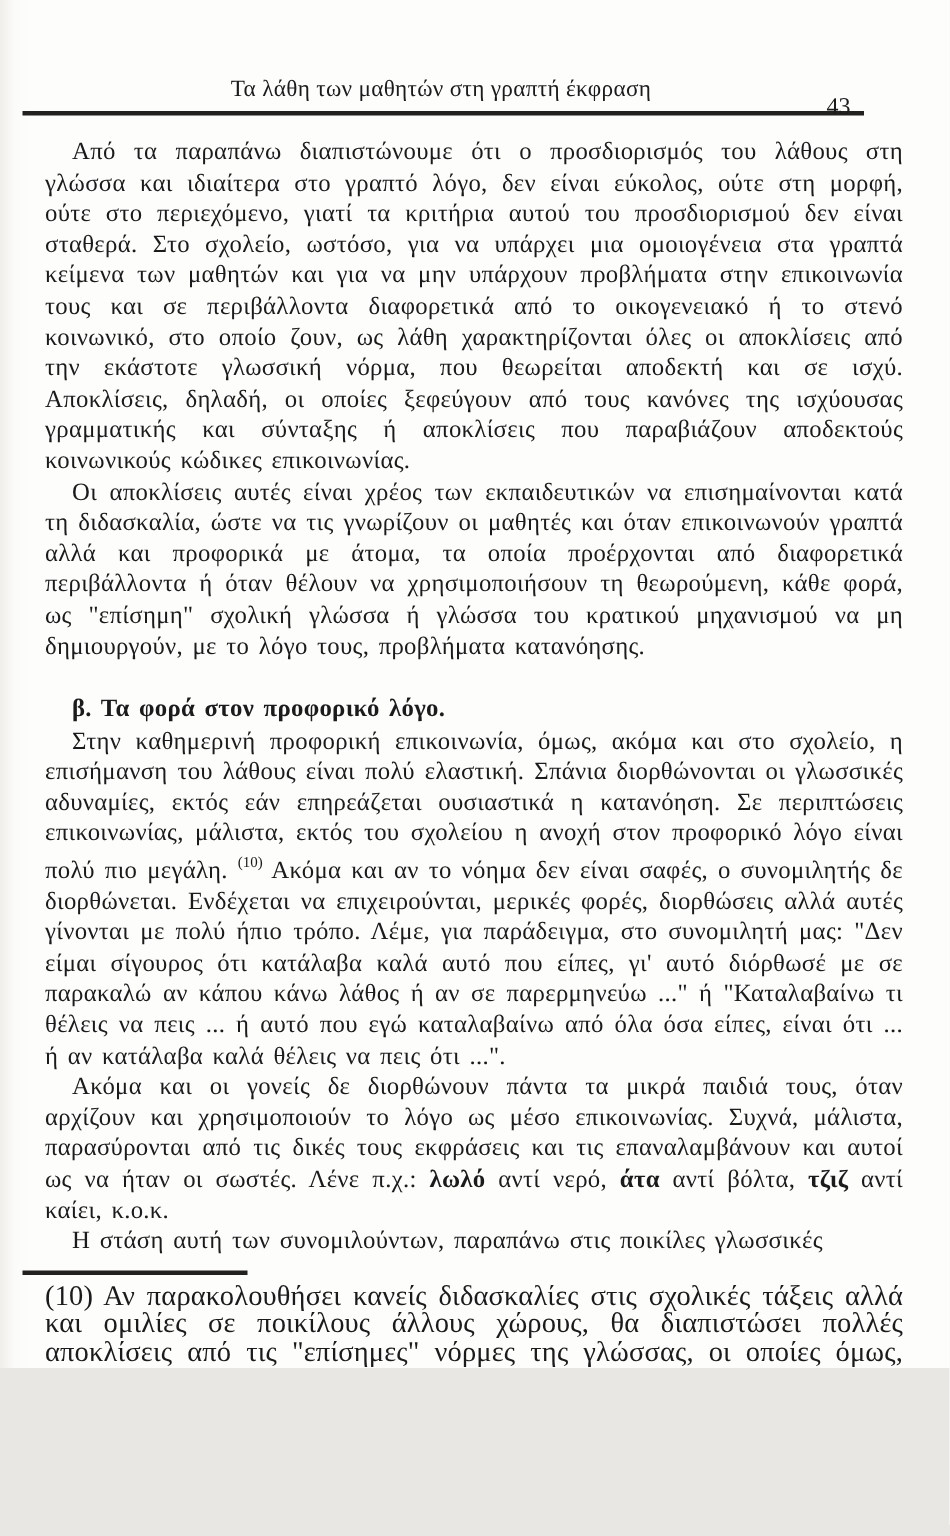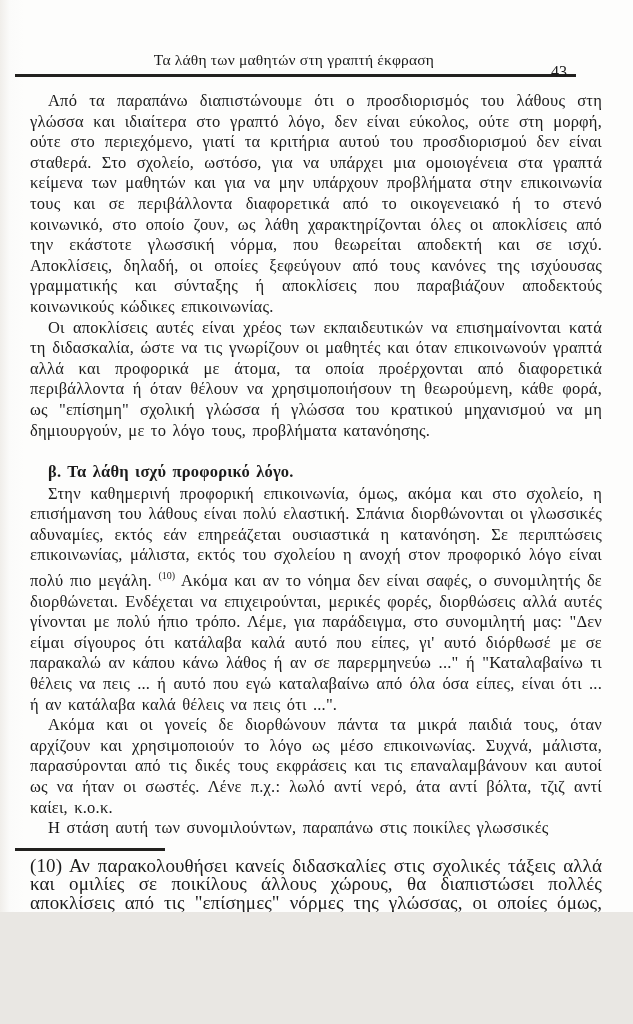--- a/index.html
+++ b/index.html
@@ -58,21 +58,21 @@
     font-size: 16.5px;
     font-weight: bold;
     text-align: left;
   }
   .sup {
     font-size: 10px;
     vertical-align: 7px;
     letter-spacing: 0;
     font-family: Liberation Serif, serif;
   }
-  b.emph { font-weight: normal; }
+  b.emph { font-weight: bold; }
   .footnote-rule {
     height: 3px;
     width: 150px;
     background: #22211f;
     margin: 9px 0 0 -15px;
   }
   .footnote {
     margin-top: 6px;
     font-size: 19px;
     line-height: 18.4px;
@@ -92,21 +92,21 @@
   </div>
 
   <div class="header-rule"></div>
 
   <div class="body-text">
 
     <p class="para">Από τα παραπάνω διαπιστώνουμε ότι ο προσδιορισμός του λάθους στη γλώσσα και ιδιαίτερα στο γραπτό λόγο, δεν είναι εύκολος, ούτε στη μορφή, ούτε στο περιεχόμενο, γιατί τα κριτήρια αυτού του προσδιορισμού δεν είναι σταθερά. Στο σχολείο, ωστόσο, για να υπάρχει μια ομοιογένεια στα γραπτά κείμενα των μαθητών και για να μην υπάρχουν προβλήματα στην επικοινωνία τους και σε περιβάλλοντα διαφορετικά από το οικογενειακό ή το στενό κοινωνικό, στο οποίο ζουν, ως λάθη χαρακτηρίζονται όλες οι αποκλίσεις από την εκάστοτε γλωσσική νόρμα, που θεωρείται αποδεκτή και σε ισχύ. Αποκλίσεις, δηλαδή, οι οποίες ξεφεύγουν από τους κανόνες της ισχύουσας γραμματικής και σύνταξης ή αποκλίσεις που παραβιάζουν αποδεκτούς κοινωνικούς κώδικες επικοινωνίας.</p>
 
     <p class="para">Οι αποκλίσεις αυτές είναι χρέος των εκπαιδευτικών να επισημαίνονται κατά τη διδασκαλία, ώστε να τις γνωρίζουν οι μαθητές και όταν επικοινωνούν γραπτά αλλά και προφορικά με άτομα, τα οποία προέρχονται από διαφορετικά περιβάλλοντα ή όταν θέλουν να χρησιμοποιήσουν τη θεωρούμενη, κάθε φορά, ως "επίσημη" σχολική γλώσσα ή γλώσσα του κρατικού μηχανισμού να μη δημιουργούν, με το λόγο τους, προβλήματα κατανόησης.</p>
 
-    <h3 class="section-heading">β. Τα λάθη ισχύ προφορικό λόγο.</h3>
+    <h3 class="section-heading">β. Τα φορά στον προφορικό λόγο.</h3>
 
     <p class="para"><span>Στην καθημερινή προφορική επικοινωνία, όμως, ακόμα και στο σχολείο, η επισήμανση του λάθους είναι πολύ ελαστική. Σπάνια διορθώνονται οι γλωσσικές αδυναμίες, εκτός εάν επηρεάζεται ουσιαστικά η κατανόηση. Σε περιπτώσεις επικοινωνίας, μάλιστα, εκτός του σχολείου η ανοχή στον προφορικό λόγο είναι πολύ πιο μεγάλη. </span><span class="sup">(10)</span><span> Ακόμα και αν το νόημα δεν είναι σαφές, ο συνομιλητής δε διορθώνεται. Ενδέχεται να επιχειρούνται, μερικές φορές, διορθώσεις αλλά αυτές γίνονται με πολύ ήπιο τρόπο. Λέμε, για παράδειγμα, στο συνομιλητή μας: "Δεν είμαι σίγουρος ότι κατάλαβα καλά αυτό που είπες, γι' αυτό διόρθωσέ με σε παρακαλώ αν κάπου κάνω λάθος ή αν σε παρερμηνεύω ..." ή "Καταλαβαίνω τι θέλεις να πεις ... ή αυτό που εγώ καταλαβαίνω από όλα όσα είπες, είναι ότι ... ή αν κατάλαβα καλά θέλεις να πεις ότι ...".</span></p>
 
     <p class="para"><span>Ακόμα και οι γονείς δε διορθώνουν πάντα τα μικρά παιδιά τους, όταν αρχίζουν και χρησιμοποιούν το λόγο ως μέσο επικοινωνίας. Συχνά, μάλιστα, παρασύρονται από τις δικές τους εκφράσεις και τις επαναλαμβάνουν και αυτοί ως να ήταν οι σωστές. Λένε π.χ.: </span><b class="emph">λωλό</b><span> αντί νερό, </span><b class="emph">άτα</b><span> αντί βόλτα, </span><b class="emph">τζιζ</b><span> αντί καίει, κ.ο.κ.</span></p>
 
     <p class="para">Η στάση αυτή των συνομιλούντων, παραπάνω στις ποικίλες γλωσσικές</p>
 
   </div>
 
   <div class="footnote-rule"></div>

